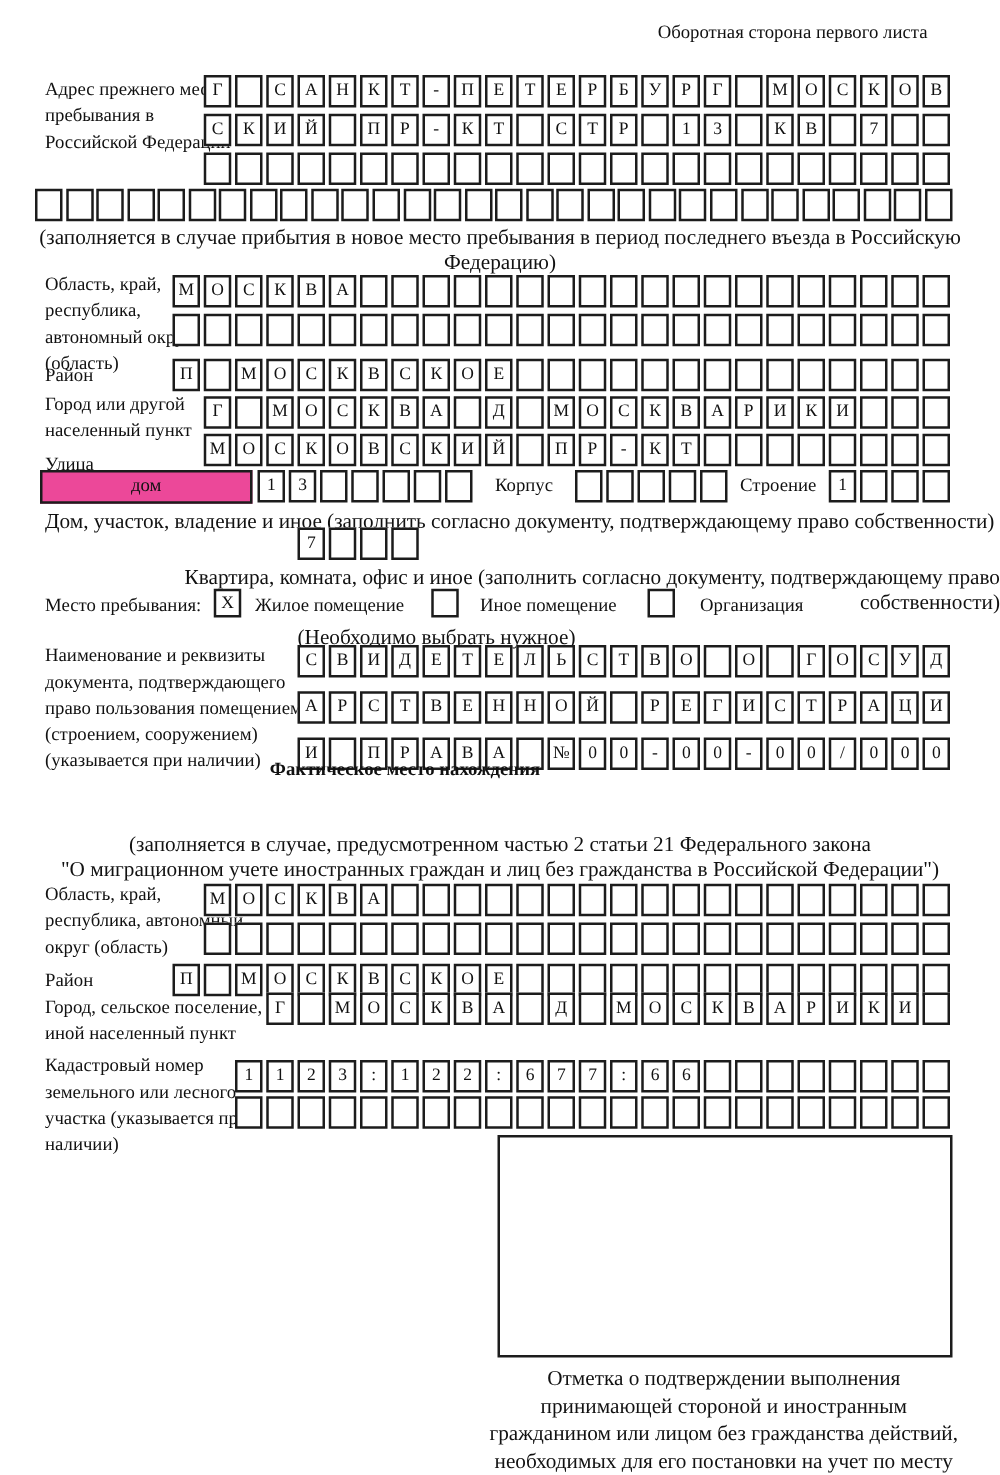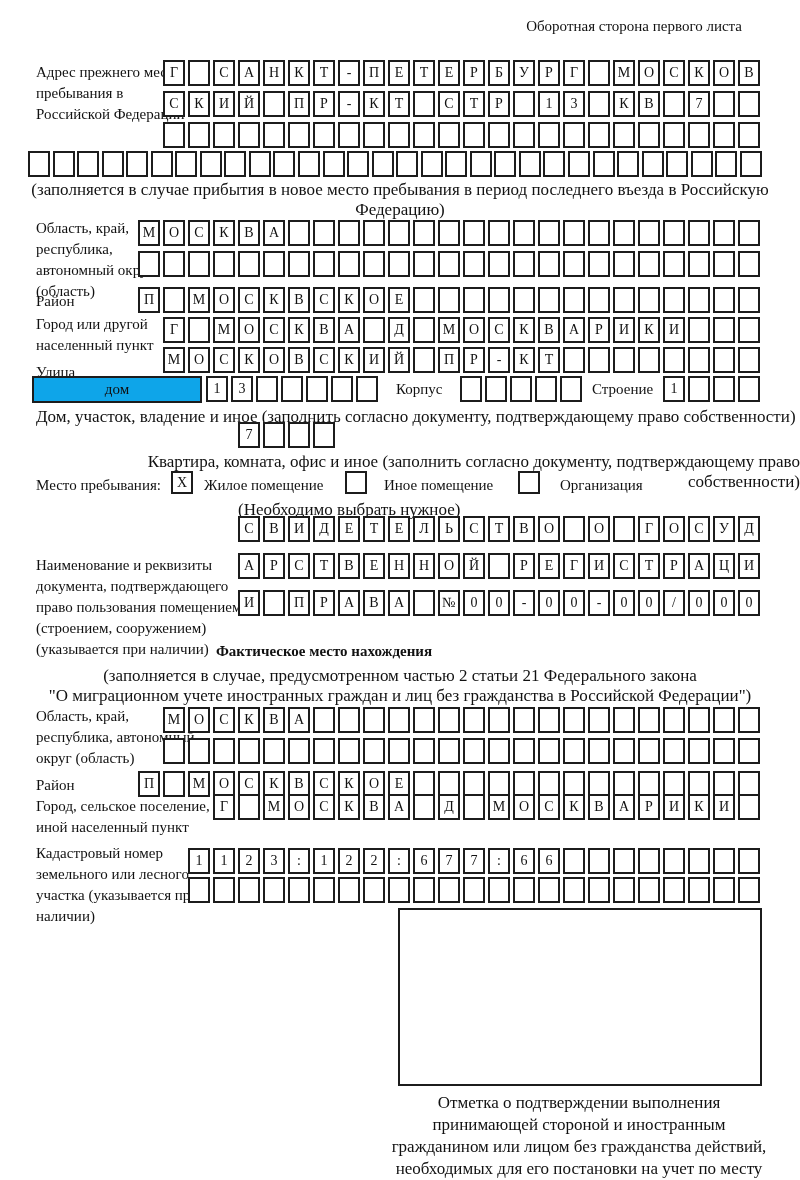--- a/index.html
+++ b/index.html
@@ -19,21 +19,21 @@
   .boxrow{display:flex;gap:3px;}
   .boxrow.spread{gap:0;justify-content:space-between;}
   .cell{
     width:18px;height:22px;
     border:2px solid #1c1c1c;
     display:flex;align-items:center;justify-content:center;
     font-size:14px;line-height:1;background:#fff;
     flex:0 0 auto;
   }
   .labelrect{
-    border:2px solid #1c1c1c;background:#0ea5e9;
+    border:2px solid #1c1c1c;background:#ec4899;
     display:flex;align-items:center;justify-content:center;
     font-size:15px;
   }
   .checkbox{
     width:18px;height:19px;border:2px solid #1c1c1c;background:#fff;
     display:flex;align-items:center;justify-content:center;
     font-size:14px;
   }
   .stamp{
     border:2px solid #1c1c1c;background:#fff;
@@ -338,21 +338,21 @@
 
   <div class="abs lbl" style="top:475px;left:36px;">Место пребывания:</div>
   <div class="abs checkbox" style="top:471px;left:171px;">Х</div>
   <div class="abs lbl" style="top:475px;left:204px;text-align:center;">Жилое помещение</div>
   <div class="abs checkbox" style="top:471px;left:345px;"></div>
   <div class="abs lbl" style="top:475px;left:384px;">Иное помещение</div>
   <div class="abs checkbox" style="top:471px;left:518px;"></div>
   <div class="abs lbl" style="top:475px;left:560px;">Организация</div>
   <div class="abs small" style="top:500px;left:238px;">(Необходимо выбрать нужное)</div>
 
-  <div class="abs lbl" style="top:515px;left:36px;width:208px;margin-top:40px;">Наименование и реквизиты документа, подтверждающего право пользования помещением (строением, сооружением) (указывается при наличии)</div>
+  <div class="abs lbl" style="top:515px;left:36px;width:208px;">Наименование и реквизиты документа, подтверждающего право пользования помещением (строением, сооружением) (указывается при наличии)</div>
   <div class="abs boxrow" style="top:516px;right:40px;">
       <div class="cell">С</div>
       <div class="cell">В</div>
       <div class="cell">И</div>
       <div class="cell">Д</div>
       <div class="cell">Е</div>
       <div class="cell">Т</div>
       <div class="cell">Е</div>
       <div class="cell">Л</div>
       <div class="cell">Ь</div>
@@ -409,21 +409,21 @@
       <div class="cell">0</div>
       <div class="cell">-</div>
       <div class="cell">0</div>
       <div class="cell">0</div>
       <div class="cell">/</div>
       <div class="cell">0</div>
       <div class="cell">0</div>
       <div class="cell">0</div>
     </div>
 
-  <div class="abs lbl bold center" style="top:641px;left:0;width:648px;">Фактическое место нахождения</div>
+  <div class="abs lbl bold center" style="top:606px;left:0;width:648px;">Фактическое место нахождения</div>
   <div class="abs small center" style="top:666px;left:0;width:800px;">(заполняется в случае, предусмотренном частью 2 статьи 21 Федерального закона</div>
   <div class="abs small center" style="top:686px;left:0;width:800px;">"О миграционном учете иностранных граждан и лиц без гражданства в Российской Федерации")</div>
 
   <div class="abs lbl" style="top:706px;left:36px;width:160px;">Область, край, республика, автономный округ (область)</div>
   <div class="abs boxrow" style="top:707px;right:40px;">
       <div class="cell">М</div>
       <div class="cell">О</div>
       <div class="cell">С</div>
       <div class="cell">К</div>
       <div class="cell">В</div>

